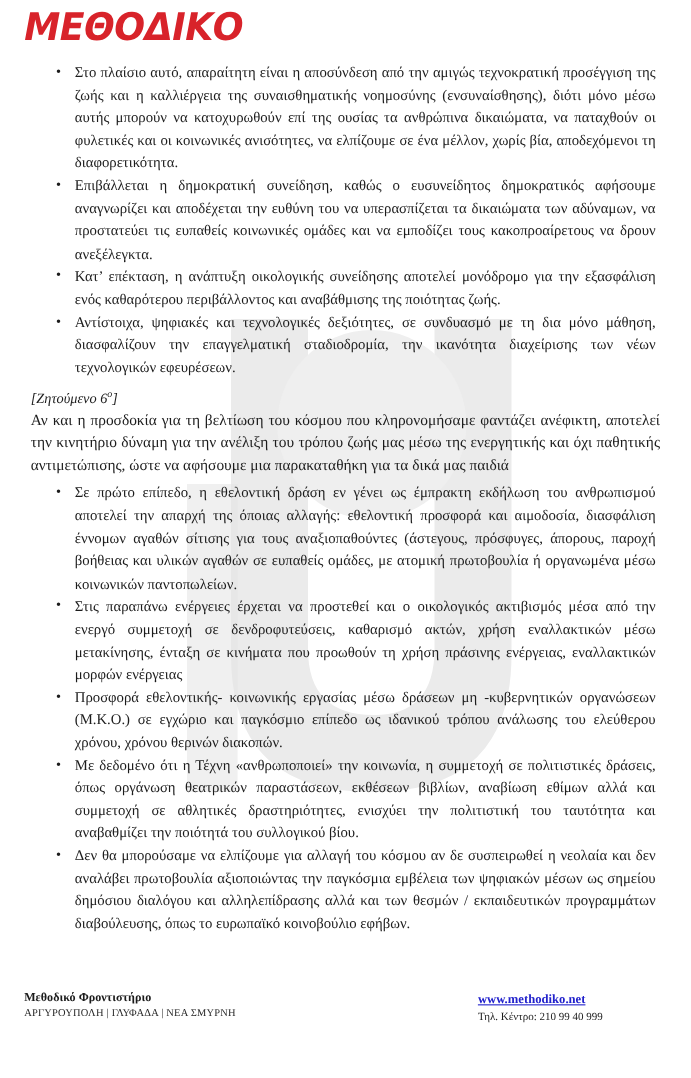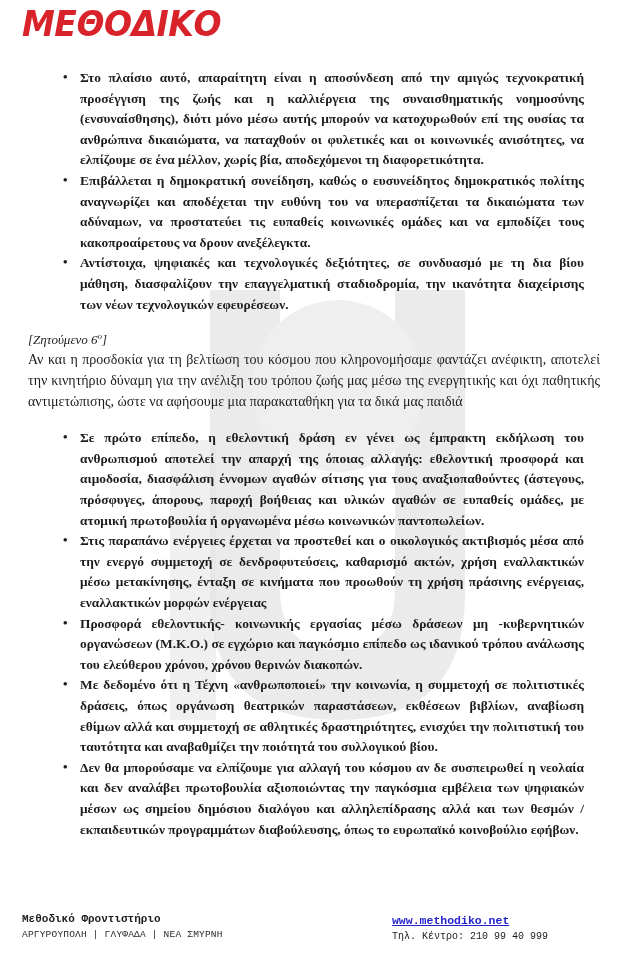--- a/index.html
+++ b/index.html
@@ -57,23 +57,22 @@
     white-space: nowrap;
   }
 
   
   #content {
     padding: 0 28px 0 28px;
   }
 
   ul.bullets {
     list-style: none;
-    margin: 16px;
+    margin: 4px;
     padding: 0;
-    font-weight: bold;
   }
   ul.bullets > li {
     position: relative;
     padding-left: 18px;
     margin: 0 0 0 18px;
     font-size: 13.4px;
     line-height: 20.6px;
     text-align: justify;
     text-justify: inter-word;
     color: #1c1c1c;
@@ -104,27 +103,27 @@
   }
   .section-head .sup {
     font-size: 9px;
     vertical-align: super;
   }
 
   
   #footer {
     position: absolute;
     left: 0;
-    bottom: 12px;
+    bottom: 24px;
     width: 628px;
     padding: 0 22px;
     display: flex;
     justify-content: space-between;
     align-items: flex-start;
-    font-family: Liberation Mono, monospace;
+    font-family: Liberation Serif, serif;
     z-index: 3;
   }
   #footer-left { text-align: left; }
   #footer-right { padding-right: 58px; }
 
   .f-name {
     font-size: 11px;
     font-weight: bold;
     color: #1b1b1b;
     line-height: 16px;
@@ -166,22 +165,23 @@
 <div id="page">
 
   <div id="header">
     <div id="logo">ΜΕΘΟΔΙΚΟ</div>
   </div>
 
   <div id="content">
 
     <ul class="bullets">
       <li>Στο πλαίσιο αυτό, απαραίτητη είναι η αποσύνδεση από την αμιγώς τεχνοκρατική προσέγγιση της ζωής και η καλλιέργεια της συναισθηματικής νοημοσύνης (ενσυναίσθησης), διότι μόνο μέσω αυτής μπορούν να κατοχυρωθούν επί της ουσίας τα ανθρώπινα δικαιώματα, να παταχθούν οι φυλετικές και οι κοινωνικές ανισότητες, να ελπίζουμε σε ένα μέλλον, χωρίς βία, αποδεχόμενοι τη διαφορετικότητα.</li>
-      <li>Επιβάλλεται η δημοκρατική συνείδηση, καθώς ο ευσυνείδητος δημοκρατικός πολίτης αναγνωρίζει και αποδέχεται την ευθύνη του να υπερασπίζεται τα δικαιώματα των αδύναμων, να προστατεύει τις ευπαθείς κοινωνικές ομάδες και να εμποδίζει τους κακοπροαίρετους να δρουν ανεξέλεγκτα.</li>
-      <li>Αντίστοιχα, ψηφιακές και τεχνολογικές δεξιότητες, σε συνδυασμό με τη δια βίου μάθηση, διασφαλίζουν την επαγγελματική σταδιοδρομία, την ικανότητα διαχείρισης των νέων τεχνολογικών εφευρέσεων.</li>
+      <li>Επιβάλλεται η δημοκρατική συνείδηση, καθώς ο ευσυνείδητος δημοκρατικός αφήσουμε αναγνωρίζει και αποδέχεται την ευθύνη του να υπερασπίζεται τα δικαιώματα των αδύναμων, να προστατεύει τις ευπαθείς κοινωνικές ομάδες και να εμποδίζει τους κακοπροαίρετους να δρουν ανεξέλεγκτα.</li>
+      <li>Κατ’ επέκταση, η ανάπτυξη οικολογικής συνείδησης αποτελεί μονόδρομο για την εξασφάλιση ενός καθαρότερου περιβάλλοντος και αναβάθμισης της ποιότητας ζωής.</li>
+      <li>Αντίστοιχα, ψηφιακές και τεχνολογικές δεξιότητες, σε συνδυασμό με τη δια μόνο μάθηση, διασφαλίζουν την επαγγελματική σταδιοδρομία, την ικανότητα διαχείρισης των νέων τεχνολογικών εφευρέσεων.</li>
     </ul>
 
     <div class="section-head"><span>[Ζητούμενο 6</span><span class="sup">ο</span><span>]</span></div>
 
     <p class="para">Αν και η προσδοκία για τη βελτίωση του κόσμου που κληρονομήσαμε φαντάζει ανέφικτη, αποτελεί την κινητήριο δύναμη για την ανέλιξη του τρόπου ζωής μας μέσω της ενεργητικής και όχι παθητικής αντιμετώπισης, ώστε να αφήσουμε μια παρακαταθήκη για τα δικά μας παιδιά</p>
 
     <ul class="bullets">
       <li>Σε πρώτο επίπεδο, η εθελοντική δράση εν γένει ως έμπρακτη εκδήλωση του ανθρωπισμού αποτελεί την απαρχή της όποιας αλλαγής: εθελοντική προσφορά και αιμοδοσία, διασφάλιση έννομων αγαθών σίτισης για τους αναξιοπαθούντες (άστεγους, πρόσφυγες, άπορους, παροχή βοήθειας και υλικών αγαθών σε ευπαθείς ομάδες, με ατομική πρωτοβουλία ή οργανωμένα μέσω κοινωνικών παντοπωλείων.</li>
       <li>Στις παραπάνω ενέργειες έρχεται να προστεθεί και ο οικολογικός ακτιβισμός μέσα από την ενεργό συμμετοχή σε δενδροφυτεύσεις, καθαρισμό ακτών, χρήση εναλλακτικών μέσω μετακίνησης, ένταξη σε κινήματα που προωθούν τη χρήση πράσινης ενέργειας, εναλλακτικών μορφών ενέργειας</li>
       <li>Προσφορά εθελοντικής- κοινωνικής εργασίας μέσω δράσεων μη -κυβερνητικών οργανώσεων (Μ.Κ.Ο.) σε εγχώριο και παγκόσμιο επίπεδο ως ιδανικού τρόπου ανάλωσης του ελεύθερου χρόνου, χρόνου θερινών διακοπών.</li>

